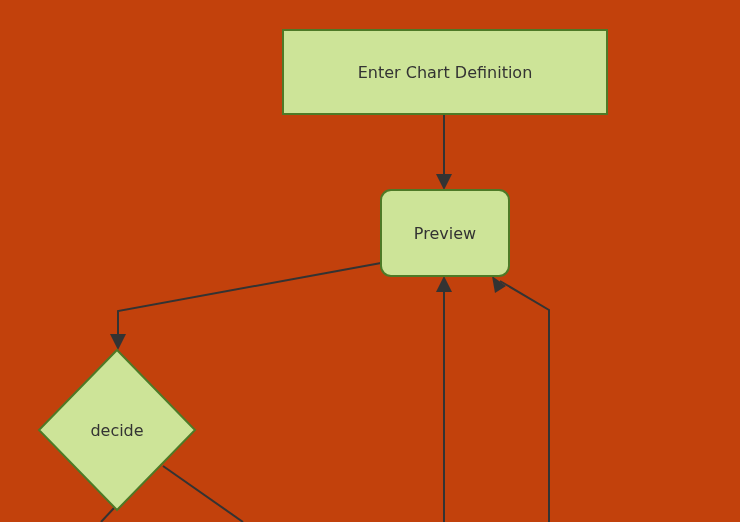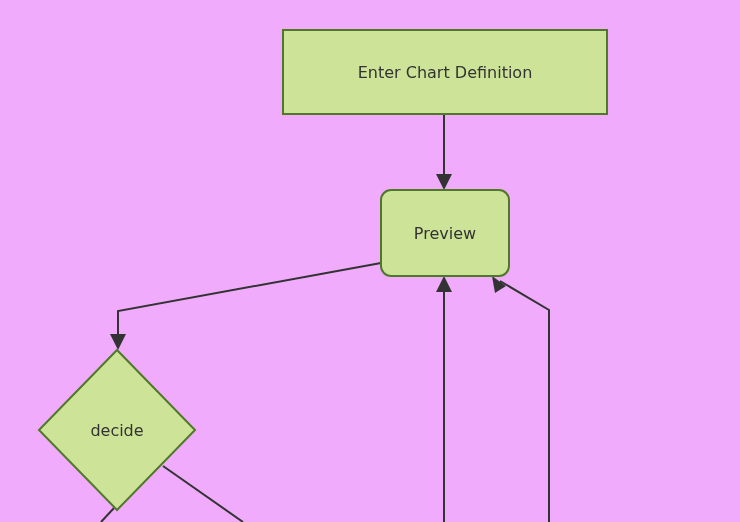--- a/index.html
+++ b/index.html
@@ -11,21 +11,21 @@
   body {
     width: 740px;
     height: 522px;
     overflow: hidden;
     font-family: "DejaVu Sans", "Liberation Sans", sans-serif;
   }
   #diagram-root {
     position: relative;
     width: 740px;
     height: 522px;
-    background: #f0abfc;
+    background: #c2410c;
   }
   #flow-svg {
     position: absolute;
     left: 0;
     top: 0;
     width: 740px;
     height: 522px;
     display: block;
   }
   .node-shape {

